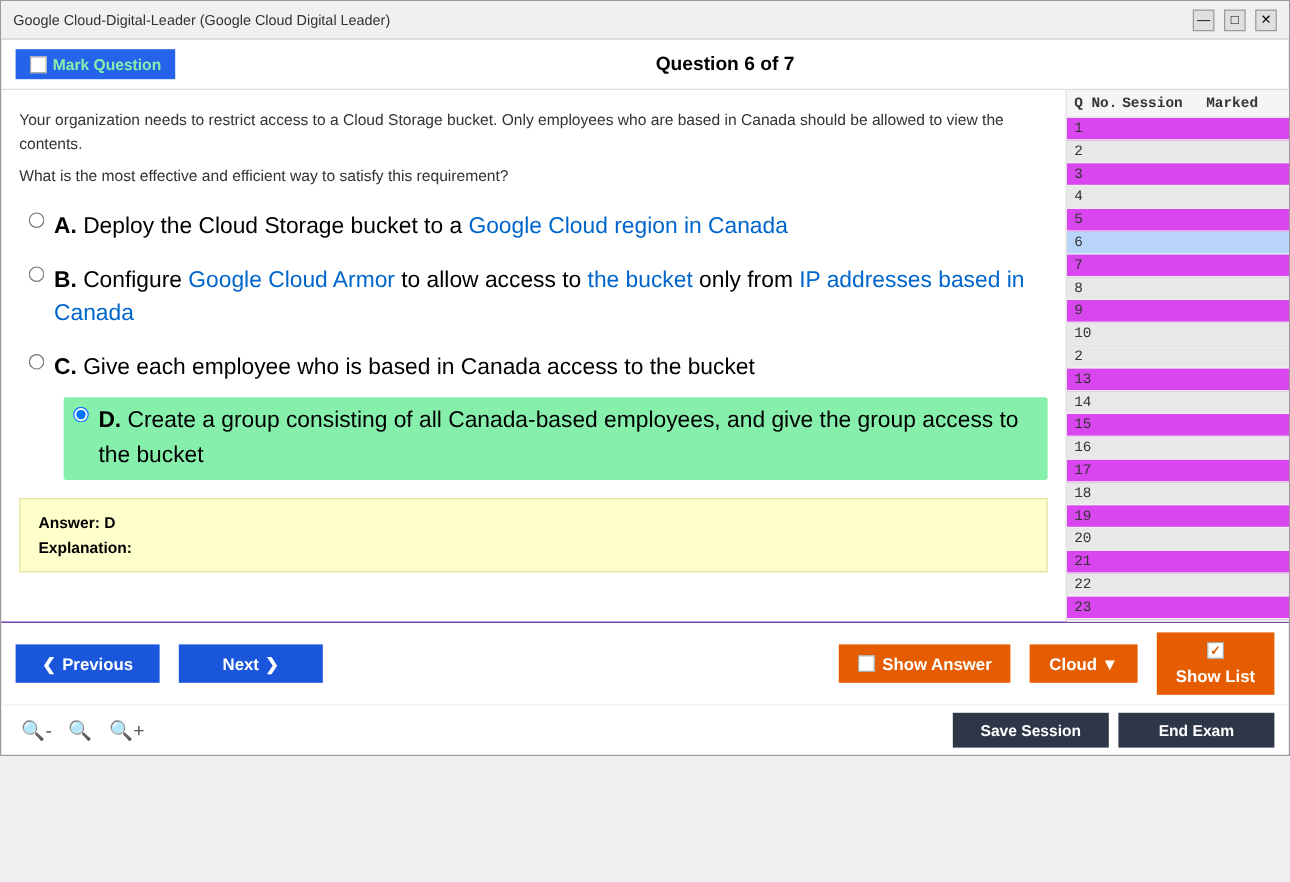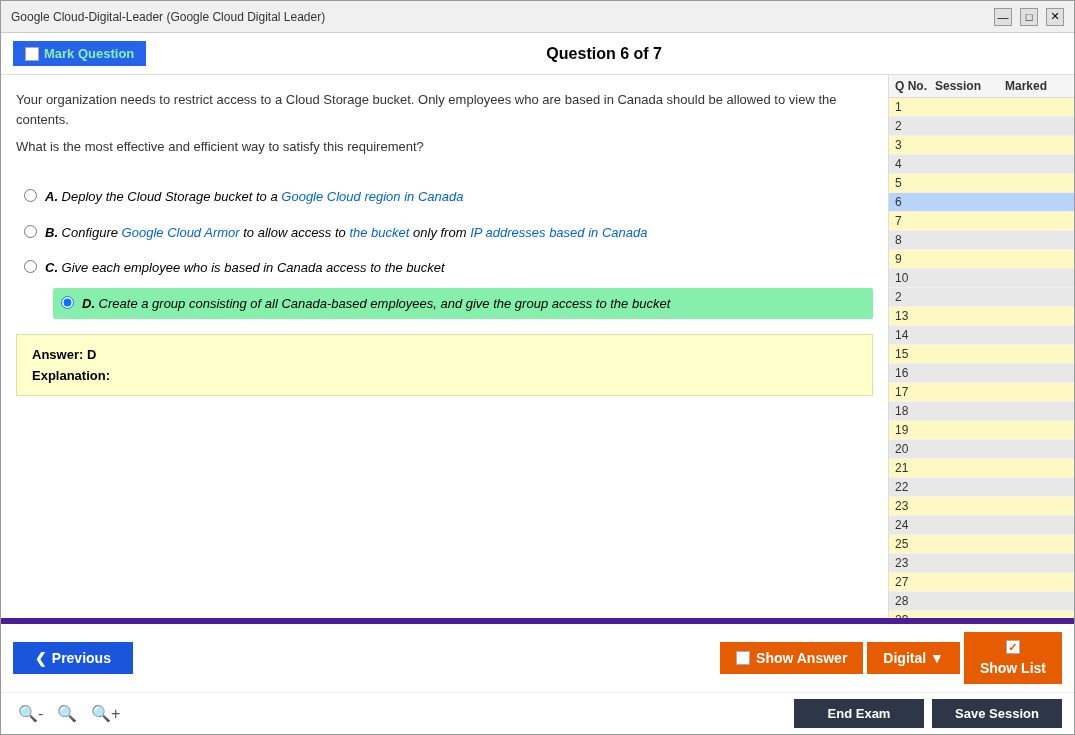--- a/index.html
+++ b/index.html
@@ -1,59 +1,59 @@
 <!DOCTYPE html>
 <html><head>
   <meta charset="utf-8">
   <style>
     * { box-sizing: border-box; margin: 0; padding: 0; }
     body { font-family: Arial, sans-serif; font-size: 13px; background: #f0f0f0; width: 1075px; height: 735px; overflow: hidden; }
     
-    .window { width: 1075px; height: 735px; background: #fff; border: 1px solid #999; display: flex; flex-direction: column; }
+    .window { width: 1075px; height: 630px; background: #fff; border: 1px solid #999; display: flex; flex-direction: column; }
     
     .title-bar { background: #f0f0f0; border-bottom: 1px solid #ccc; padding: 5px 10px; display: flex; align-items: center; justify-content: space-between; height: 32px; }
     .title-bar-text { font-size: 12px; color: #333; }
     .title-bar-controls { display: flex; gap: 8px; }
     .title-btn { width: 18px; height: 18px; border: 1px solid #999; background: #e0e0e0; cursor: pointer; display: flex; align-items: center; justify-content: center; font-size: 11px; }
     
     .toolbar { padding: 8px 12px; display: flex; align-items: center; border-bottom: 1px solid #ddd; }
     .mark-question-btn { background: #2563eb; color: #86efac; border: none; padding: 5px 12px; font-size: 13px; font-weight: bold; cursor: pointer; display: flex; align-items: center; gap: 5px; }
     .mark-question-btn .checkbox-icon { width: 14px; height: 14px; background: #fff; border: 1px solid #aaa; display: flex; align-items: center; justify-content: center; }
     .question-title { flex: 1; text-align: center; font-size: 16px; font-weight: bold; }
     
     .main-content { display: flex; flex: 1; overflow: hidden; }
     
     .question-area { flex: 1; padding: 15px 15px 10px 15px; overflow-y: auto; border-right: 1px solid #ddd; }
     
     .question-text { font-size: 13px; color: #333; margin-bottom: 10px; line-height: 1.5; }
-    .question-sub { font-size: 13px; color: #333; margin-bottom: 27px; }
+    .question-sub { font-size: 13px; color: #333; margin-bottom: 15px; }
     
     .option { display: flex; align-items: flex-start; gap: 8px; padding: 6px 8px; margin-bottom: 4px; cursor: pointer; border-radius: 2px; }
     .option.selected { background: #86efac; margin-left: 37px; }
     .option input[type="radio"] { margin-top: 2px; flex-shrink: 0; }
-    .option-text { font-size: 13px; line-height: 1.5; font-style: italic; }
+    .option-text { font-size: 19px; line-height: 1.5; }
     .option-text a, .option-text .blue { color: #0066cc; }
     
     .answer-box { background: #ffffcc; border: 1px solid #e0e0a0; padding: 12px 15px; margin-top: 15px; }
     .answer-line { font-size: 13px; font-weight: bold; margin-bottom: 6px; }
     .explanation-line { font-size: 13px; font-weight: bold; }
     
-    .sidebar { width: 185px; background: #fef9c3; overflow-y: auto; }
+    .sidebar { width: 185px; background: #d946ef; overflow-y: auto; font-family: Liberation Mono, monospace; }
     .sidebar-header { display: flex; padding: 4px 6px; border-bottom: 1px solid #ddd; font-size: 12px; font-weight: bold; color: #333; background: #f5f5f5; position: sticky; top: 0; z-index: 1; }
     .sidebar-header .col-qno { width: 40px; }
     .sidebar-header .col-answer { width: 70px; }
     .sidebar-header .col-marked { flex: 1; }
     .sidebar-row { display: flex; padding: 2px 6px; font-size: 12px; border-bottom: 1px solid #f0f0f0; min-height: 18px; }
     .sidebar-row.alt { background: #e8e8e8; }
     .sidebar-row.current { background: #b8d4f8; }
     .sidebar-row .col-qno { width: 40px; color: #333; }
     .sidebar-row .col-answer { width: 70px; }
     .sidebar-row .col-marked { flex: 1; }
     
-    .bottom-controls { border-top: 6px solid #4c1d95; padding: 8px 12px; display: flex; align-items: center; gap: 4px; }
+    .bottom-controls { border-top: 1px solid #4c1d95; padding: 8px 12px; display: flex; align-items: center; gap: 16px; }
     .nav-btn { background: #1a56db; color: white; border: none; padding: 8px 20px; font-size: 14px; font-weight: bold; cursor: pointer; display: flex; align-items: center; gap: 5px; min-width: 120px; justify-content: center; }
     .show-answer-btn { background: #e65c00; color: white; border: none; padding: 8px 16px; font-size: 14px; font-weight: bold; cursor: pointer; display: flex; align-items: center; gap: 6px; margin-left: auto; }
     .review-btn { background: #e65c00; color: white; border: none; padding: 8px 16px; font-size: 14px; font-weight: bold; cursor: pointer; }
     .show-list-btn { background: #e65c00; color: white; border: none; padding: 8px 16px; font-size: 14px; font-weight: bold; cursor: pointer; display: flex; align-items: center; gap: 6px; flex-direction: column; }
     .checkbox-white { width: 14px; height: 14px; background: #fff; border: 1px solid #aaa; display: inline-flex; align-items: center; justify-content: center; }
     .checkbox-white.checked::after { content: '✓'; font-size: 11px; color: #e65c00; }
     
     .bottom-controls2 { border-top: 1px solid #eee; padding: 6px 12px; display: flex; align-items: center; justify-content: space-between; }
     .zoom-controls { display: flex; gap: 4px; align-items: center; }
     .zoom-btn { background: none; border: none; cursor: pointer; font-size: 16px; color: #555; padding: 2px 5px; }
@@ -274,43 +274,47 @@
     </div>
         </div>
     </div>
   </div>
 
   <div class="bottom-controls">
     <button class="nav-btn">
       <span class="chevron-left"></span>
       <span>Previous</span>
     </button>
+    <button class="nav-btn">
+      <span>Next</span>
+      <span class="chevron-right"></span>
+    </button>
 
     <button class="show-answer-btn">
       <span class="checkbox-white"></span>
       <span>Show Answer</span>
     </button>
     <button class="review-btn">
-      <span>Digital</span>
+      <span>Cloud</span>
       <span> ▼</span>
     </button>
     <button class="show-list-btn">
       <span class="checkbox-white checked"></span>
       <span>Show List</span>
     </button>
   </div>
 
   <div class="bottom-controls2">
     <div class="zoom-controls">
       <button class="zoom-btn">🔍-</button>
       <button class="zoom-btn">🔍</button>
       <button class="zoom-btn">🔍+</button>
     </div>
     <div class="dark-btns">
       <button class="dark-btn">
+        <span>Save Session</span>
+      </button>
+      <button class="dark-btn">
         <span>End Exam</span>
       </button>
-      <button class="dark-btn">
-        <span>Save Session</span>
-      </button>
     </div>
   </div>
 </div>
 
 </body></html>

